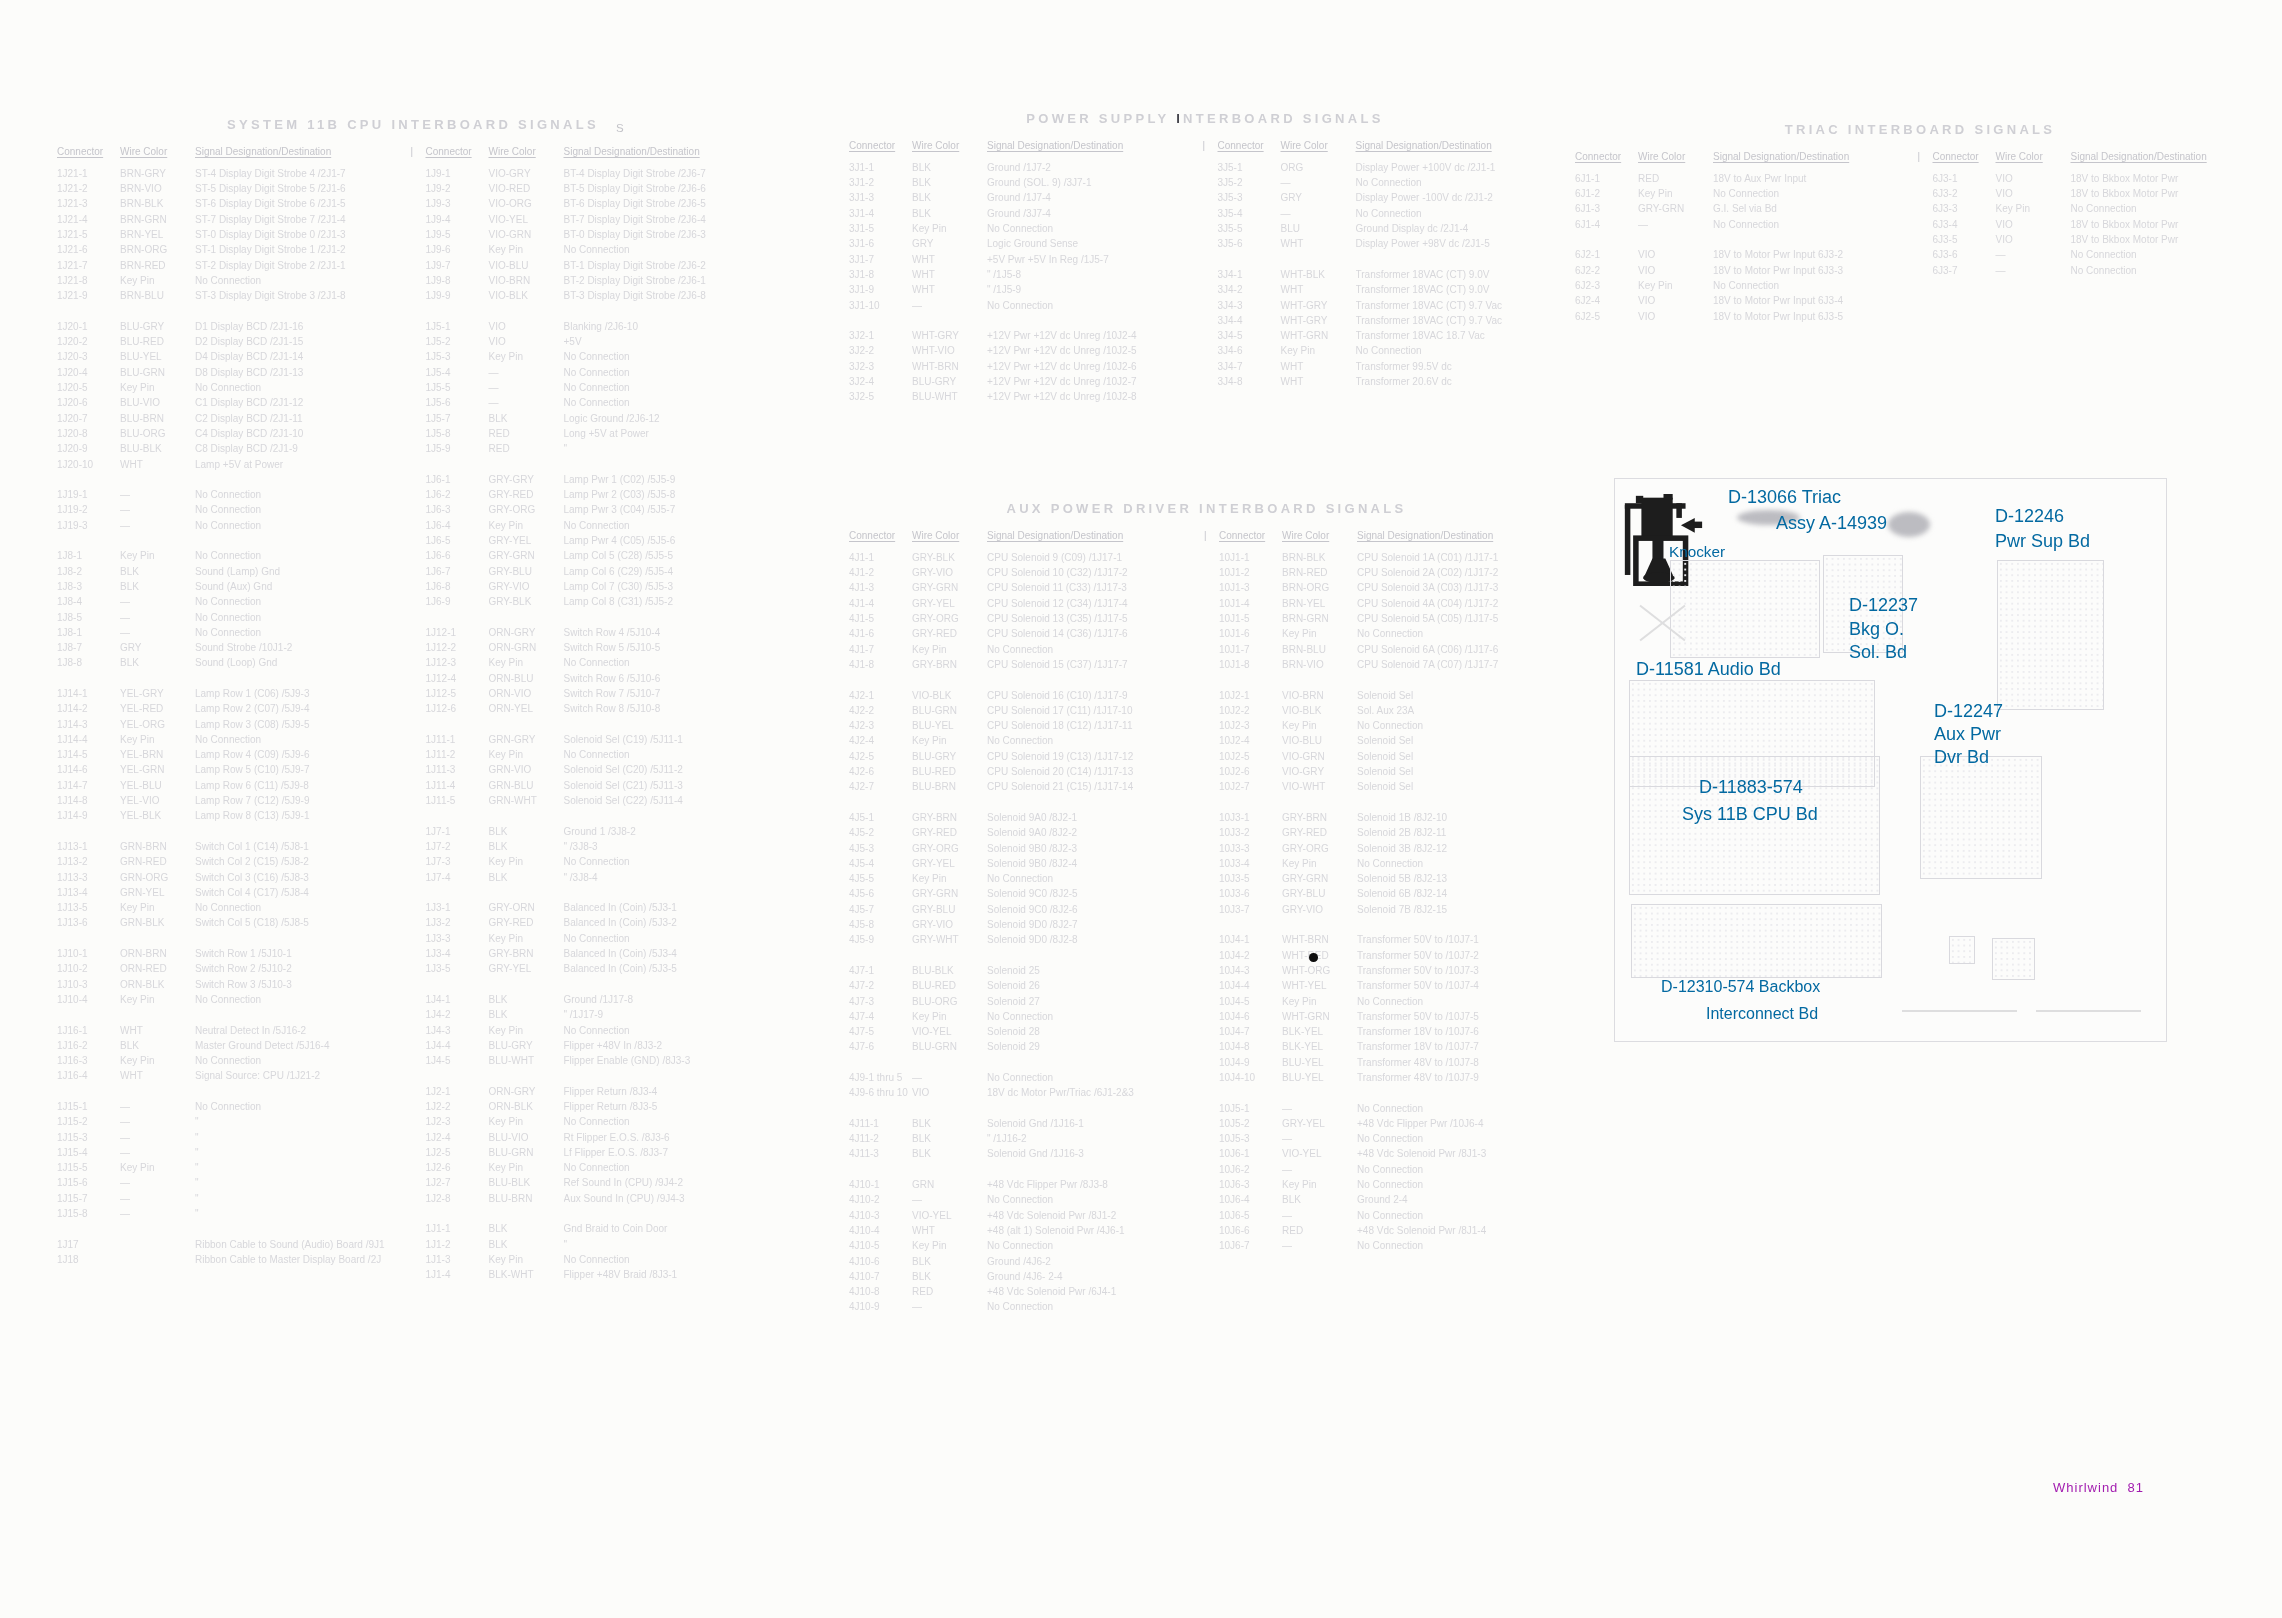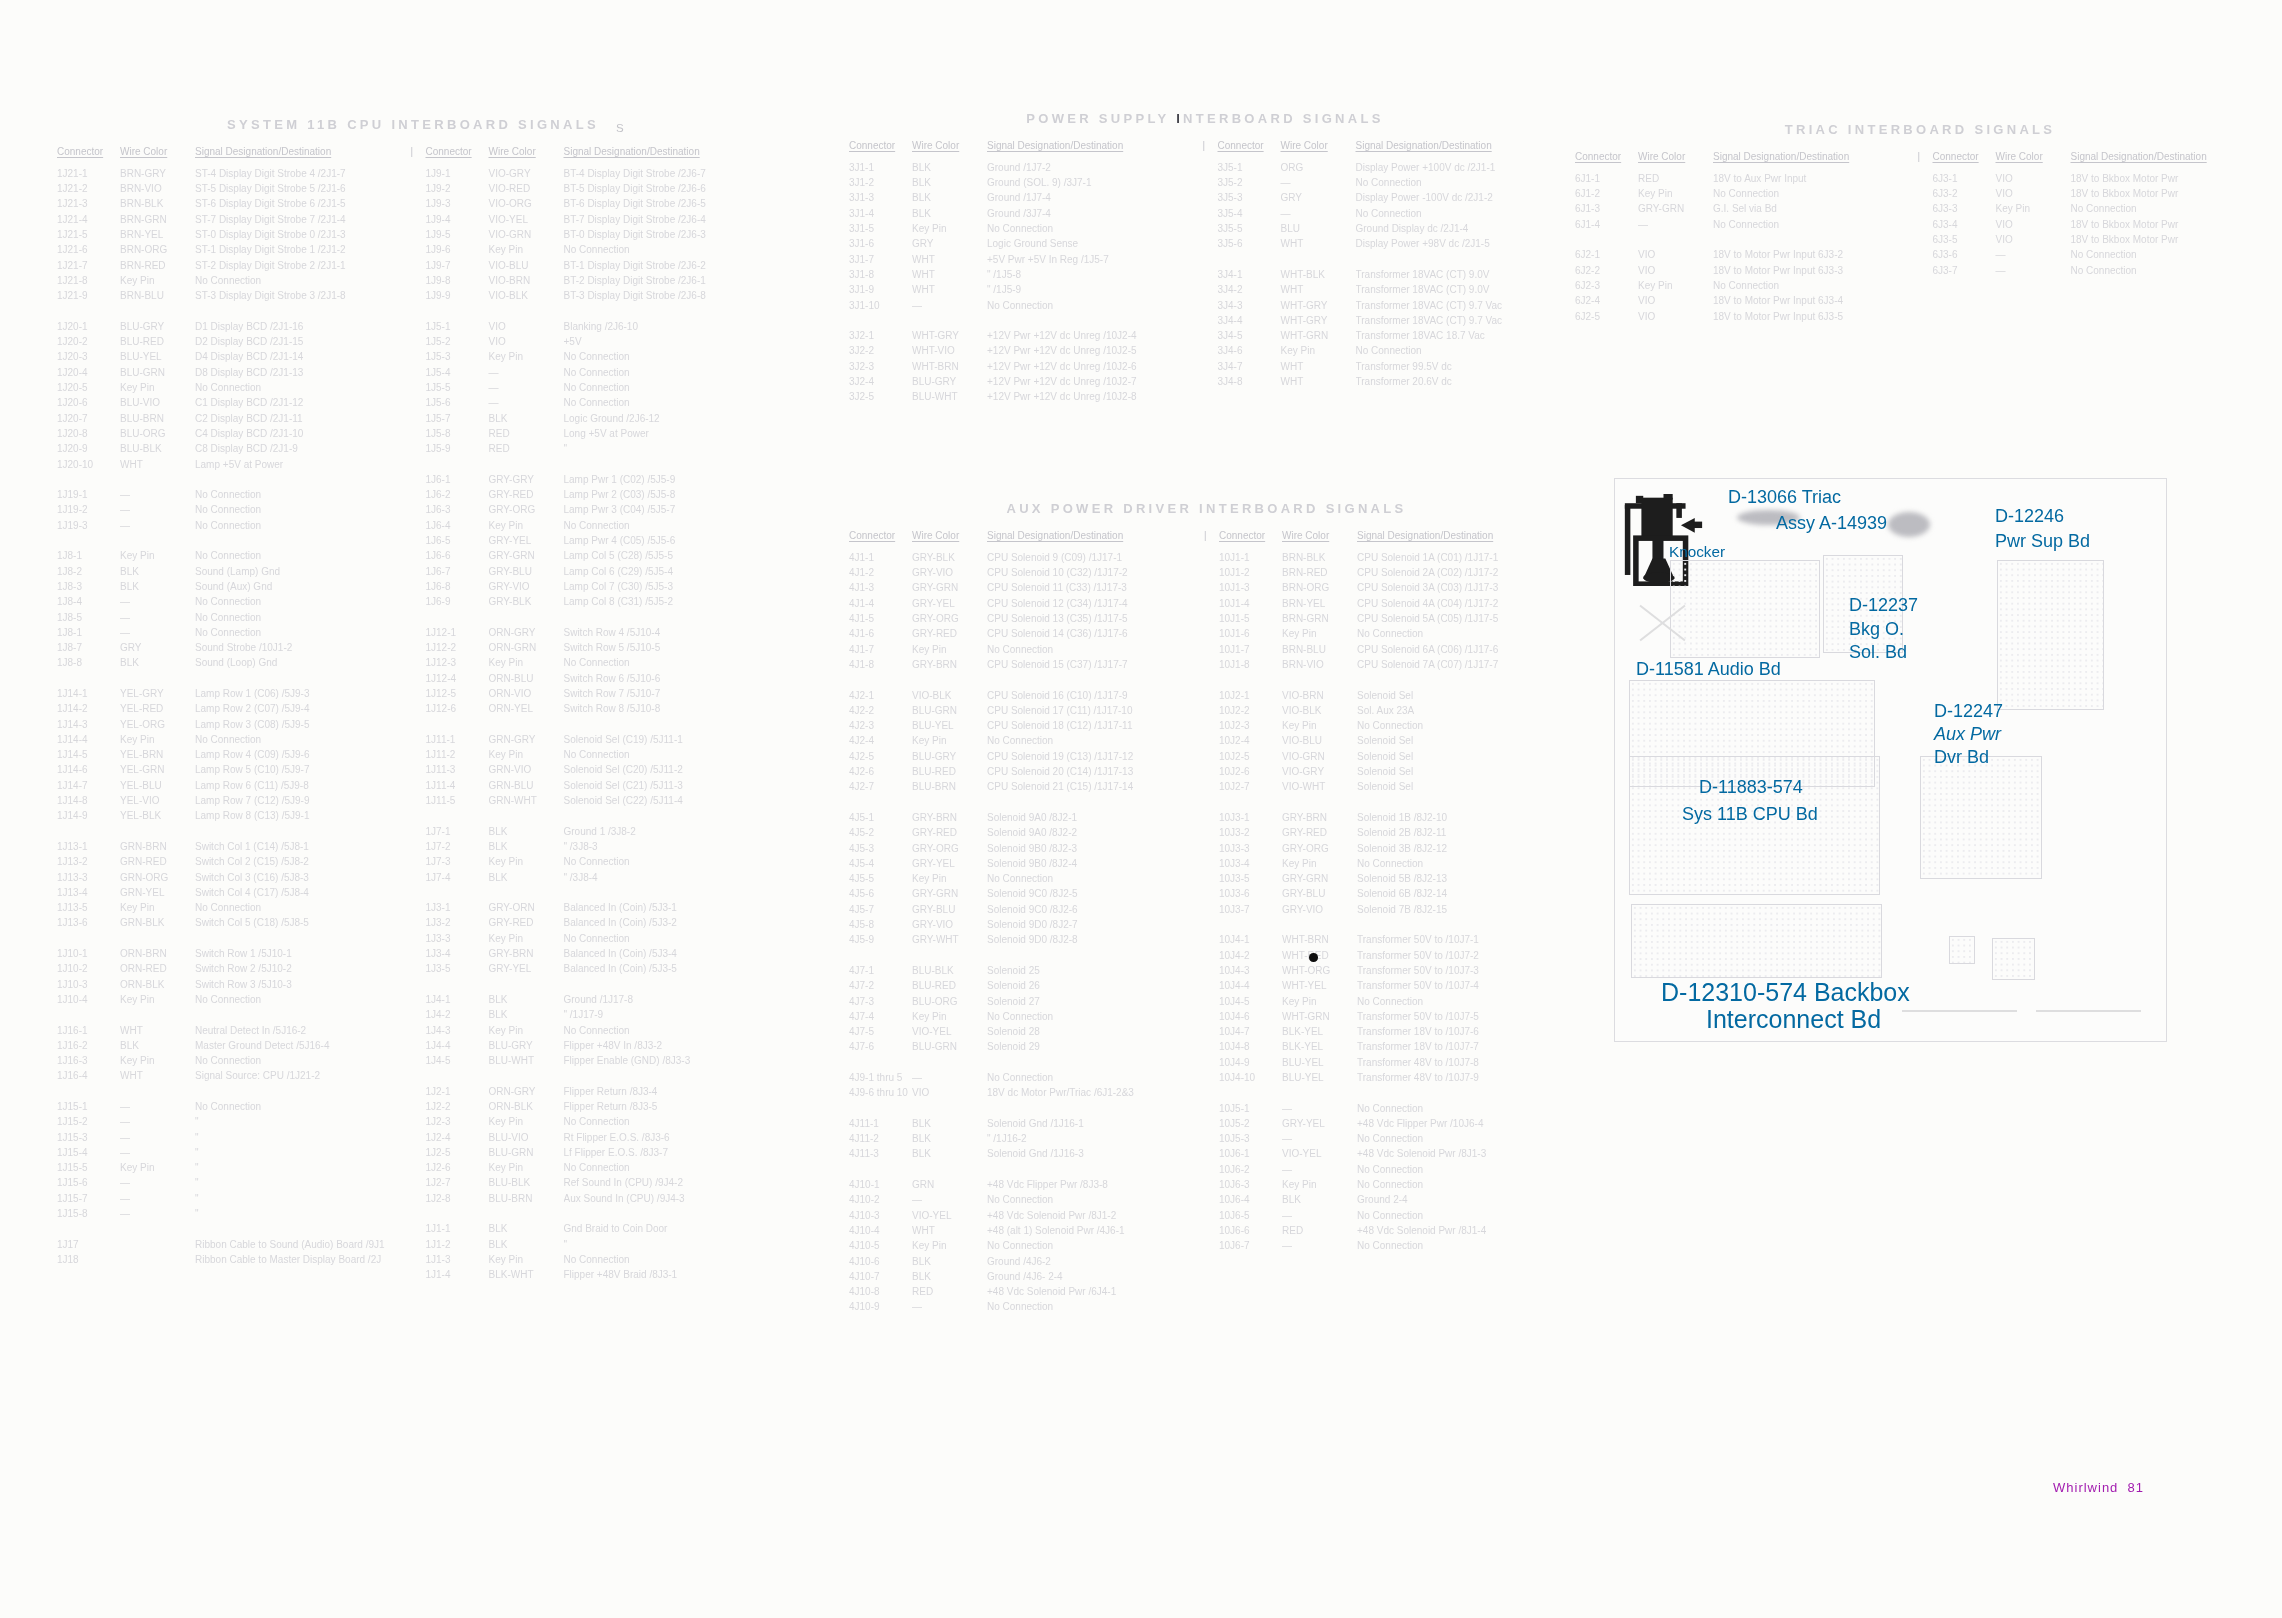--- a/index.html
+++ b/index.html
@@ -28,21 +28,21 @@
   .spacer{height:15.3px;}
   
   .diagram{position:absolute;left:1614px;top:478px;width:551px;height:562px;
            border:1.9px solid #dcdce0;background:#fcfcfb;}
   .dg-box{position:absolute;border:1px solid #d9d9de;
           background-image:radial-gradient(#ececef 1px,transparent 1.2px);
           background-size:5.7px 5.7px;}
   .dg-label{position:absolute;color:#0369a1;font-size:18px;filter:blur(0.5px);
             white-space:nowrap;}
   .dg-label.small{font-size:15.3px;}
-  .dg-label.big{font-size:25px;}
+  .dg-label.big{font-size:16px;}
   .blotch{position:absolute;background:#bcbcc1;filter:blur(2.9px);border-radius:50%;}
   .dg-line{position:absolute;background:#dededf;}
   .knocker{position:absolute;left:7.6px;top:15.3px;width:92px;height:92px;}
   .black-dot{position:absolute;left:1309px;top:953px;width:8.6px;height:8.6px;
              border-radius:50%;background:#0f0f0f;}
   .stray-mark{position:absolute;left:616px;top:122px;font-size:11.5px;color:#c3c3c8;
               filter:blur(0.4px);}
   .footer{position:absolute;left:2053px;top:1480px;width:210px;font-size:13px;
           letter-spacing:1px;color:#a21caf;filter:blur(0.4px);white-space:pre;}
 </style>
@@ -1499,21 +1499,21 @@
     <div class="dg-label small" style="left:54px;top:64px;text-align:center;">Knocker</div>
     <div class="dg-label" style="left:380px;top:27px;">D-12246</div>
     <div class="dg-label" style="left:380px;top:52px;">Pwr Sup Bd</div>
     <div class="dg-label" style="left:234px;top:116px;">D-12237</div>
     <div class="dg-label" style="left:234px;top:140px;">Bkg O.</div>
     <div class="dg-label" style="left:234px;top:163px;">Sol. Bd</div>
     <div class="dg-label" style="left:21px;top:180px;">D-11581 Audio Bd</div>
     <div class="dg-label" style="left:84px;top:298px;">D-11883-574</div>
     <div class="dg-label" style="left:67px;top:325px;">Sys 11B CPU Bd</div>
     <div class="dg-label" style="left:319px;top:222px;">D-12247</div>
-    <div class="dg-label" style="left:319px;top:245px;font-style:italic;">Aux Pwr</div>
+    <div class="dg-label" style="left:319px;top:245px;">Aux Pwr</div>
     <div class="dg-label" style="left:319px;top:268px;">Dvr  Bd</div>
     <div class="dg-label big" style="left:46px;top:499px;">D-12310-574 Backbox</div>
     <div class="dg-label big" style="left:91px;top:526px;">Interconnect Bd</div>
   </div>
 
   <div class="black-dot"></div>
 
   <div class="footer">Whirlwind  81</div>
 </div>
 

